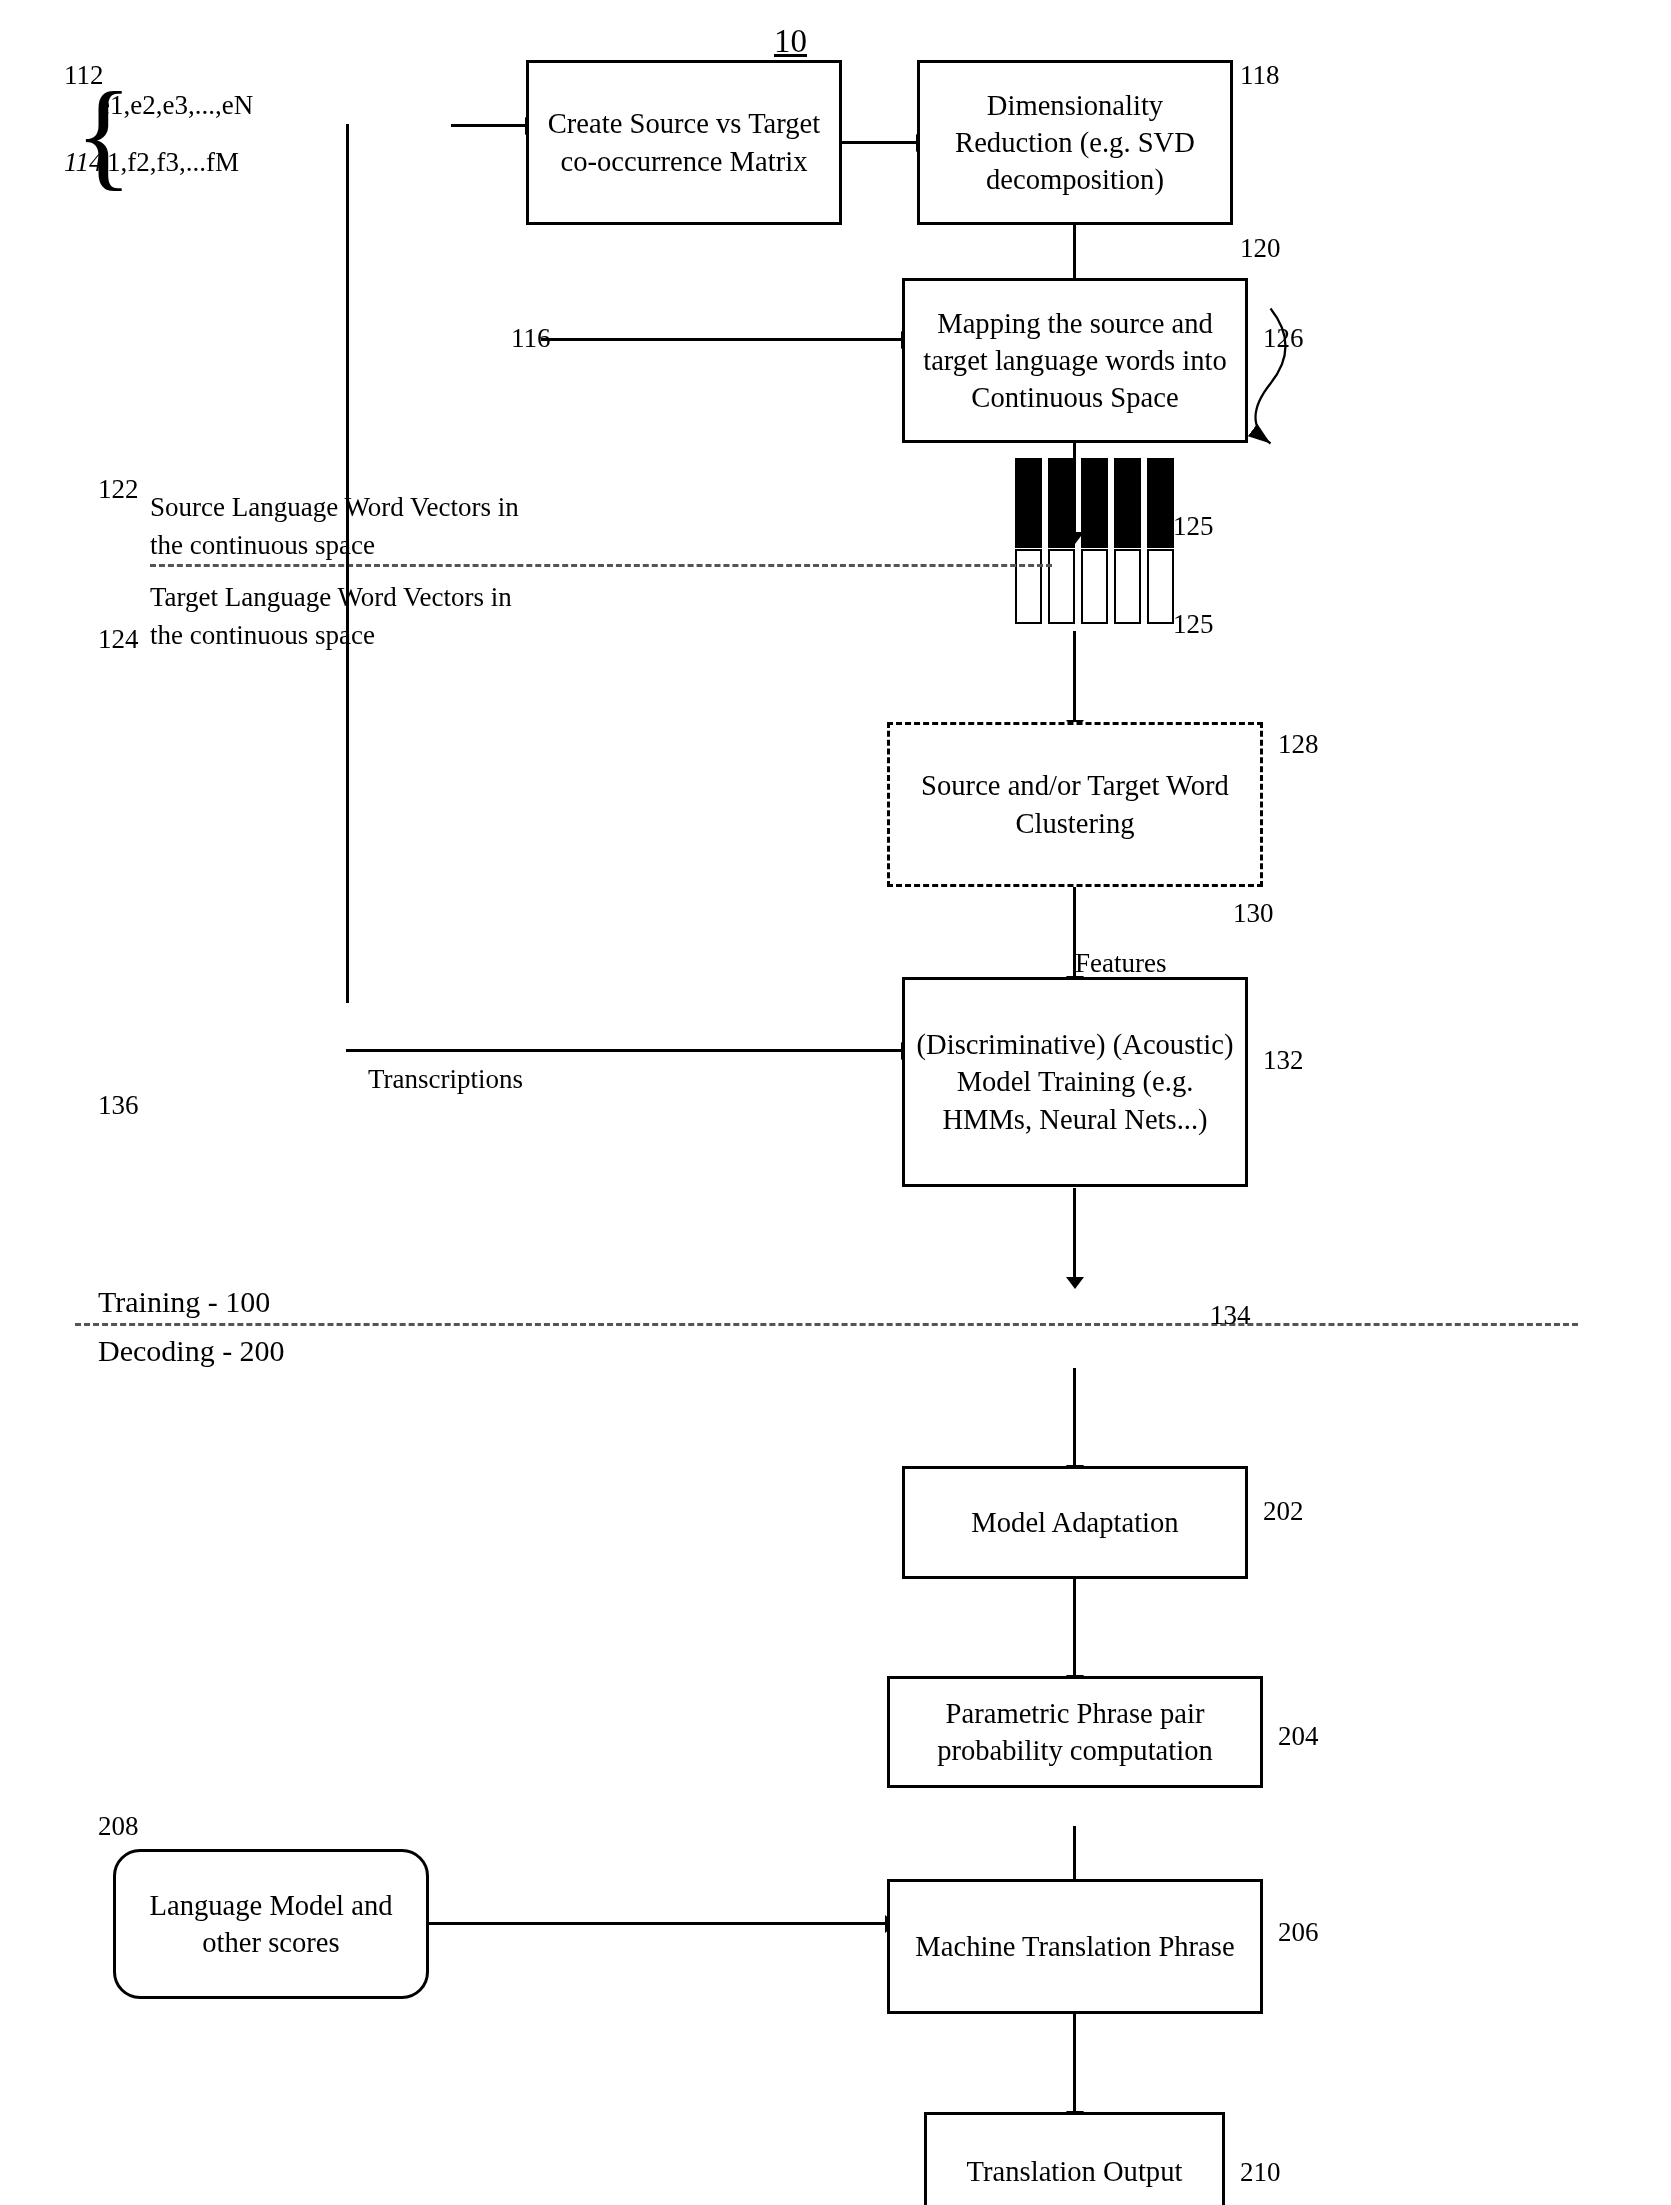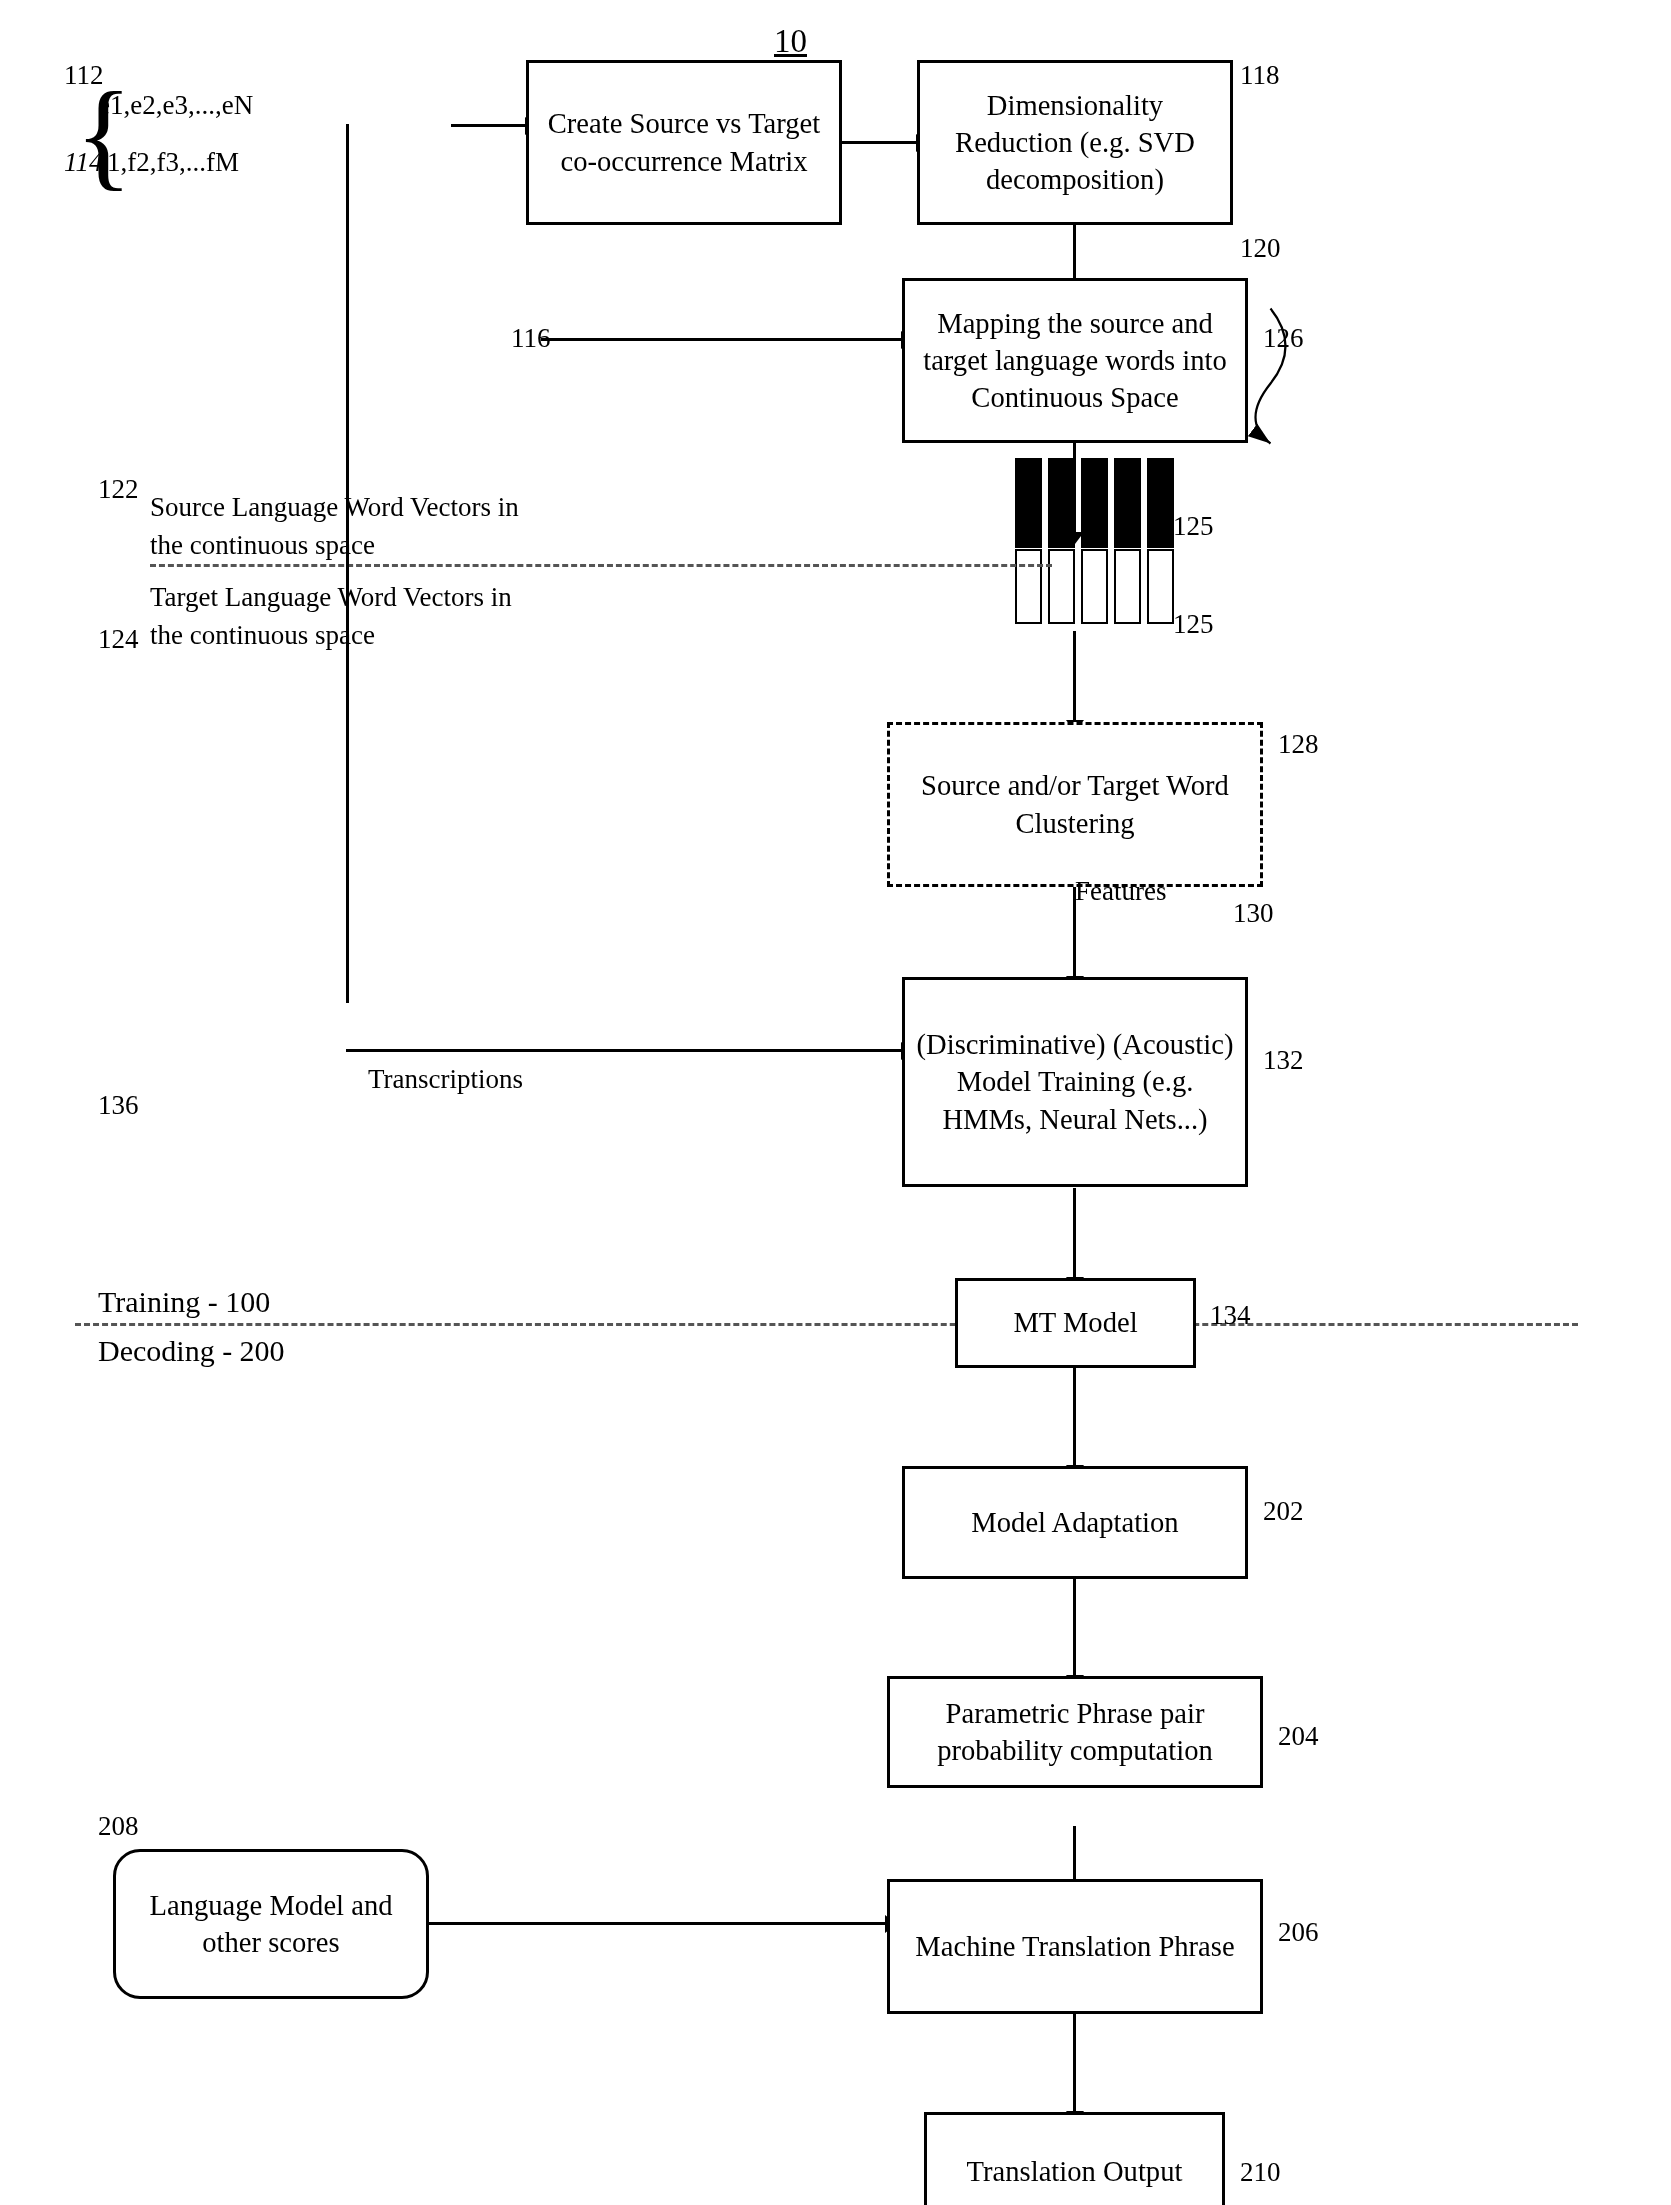--- a/index.html
+++ b/index.html
@@ -188,21 +188,21 @@
   <div class="ref-label" style="left:1173px; top:511px;">125</div>
 
   <div class="ref-label" style="left:1173px; top:609px;">125</div>
 
   <div class="arrow-down" style="left:1073px; top:631px; height:90px;"></div>
 
   <div class="box box-dashed" style="left:887px; top:722px; width:376px; height:165px;">Source and/or Target Word Clustering</div>
 
   <div class="ref-label" style="left:1278px; top:729px;">128</div>
 
-  <div class="ref-label" style="left:1075px; top:876px; font-size:27px;">Features</div>
+  <div class="ref-label" style="left:1075px; top:948px; font-size:27px;">Features</div>
 
   <div class="ref-label" style="left:1233px; top:898px;">130</div>
 
   <div class="arrow-down" style="left:1073px; top:887px; height:90px;"></div>
 
   <div class="line-v" style="left:346px; top:124px; height:879px;"></div>
 
   <div class="arrow-right" style="left:346px; top:1049px; width:556px;"></div>
 
   <div class="ref-label" style="left:368px; top:1064px; font-size:27px;">Transcriptions</div>
@@ -212,21 +212,20 @@
   <div class="box" style="left:902px; top:977px; width:346px; height:210px;">(Discriminative) (Acoustic) Model Training (e.g. HMMs, Neural Nets...)</div>
 
   <div class="ref-label" style="left:1263px; top:1045px;">132</div>
 
   <div class="arrow-down" style="left:1073px; top:1188px; height:90px;"></div>
 
   <div class="dashed-h" style="left:75px; top:1323px; width:1503px;"></div>
   <div class="ref-label" style="left:98px; top:1285px; font-size:30px;">Training - 100</div>
   <div class="ref-label" style="left:98px; top:1334px; font-size:30px;">Decoding - 200</div>
 
-  <div class="box" style="left:955px; top:1278px; width:241px; height:90px;">MT Model</div>
 
   <div class="ref-label" style="left:1210px; top:1300px;">134</div>
 
   <div class="arrow-down" style="left:1073px; top:1368px; height:98px;"></div>
 
   <div class="box" style="left:902px; top:1466px; width:346px; height:113px;">Model Adaptation</div>
 
   <div class="ref-label" style="left:1263px; top:1496px;">202</div>
 
   <div class="arrow-down" style="left:1073px; top:1578px; height:98px;"></div>

